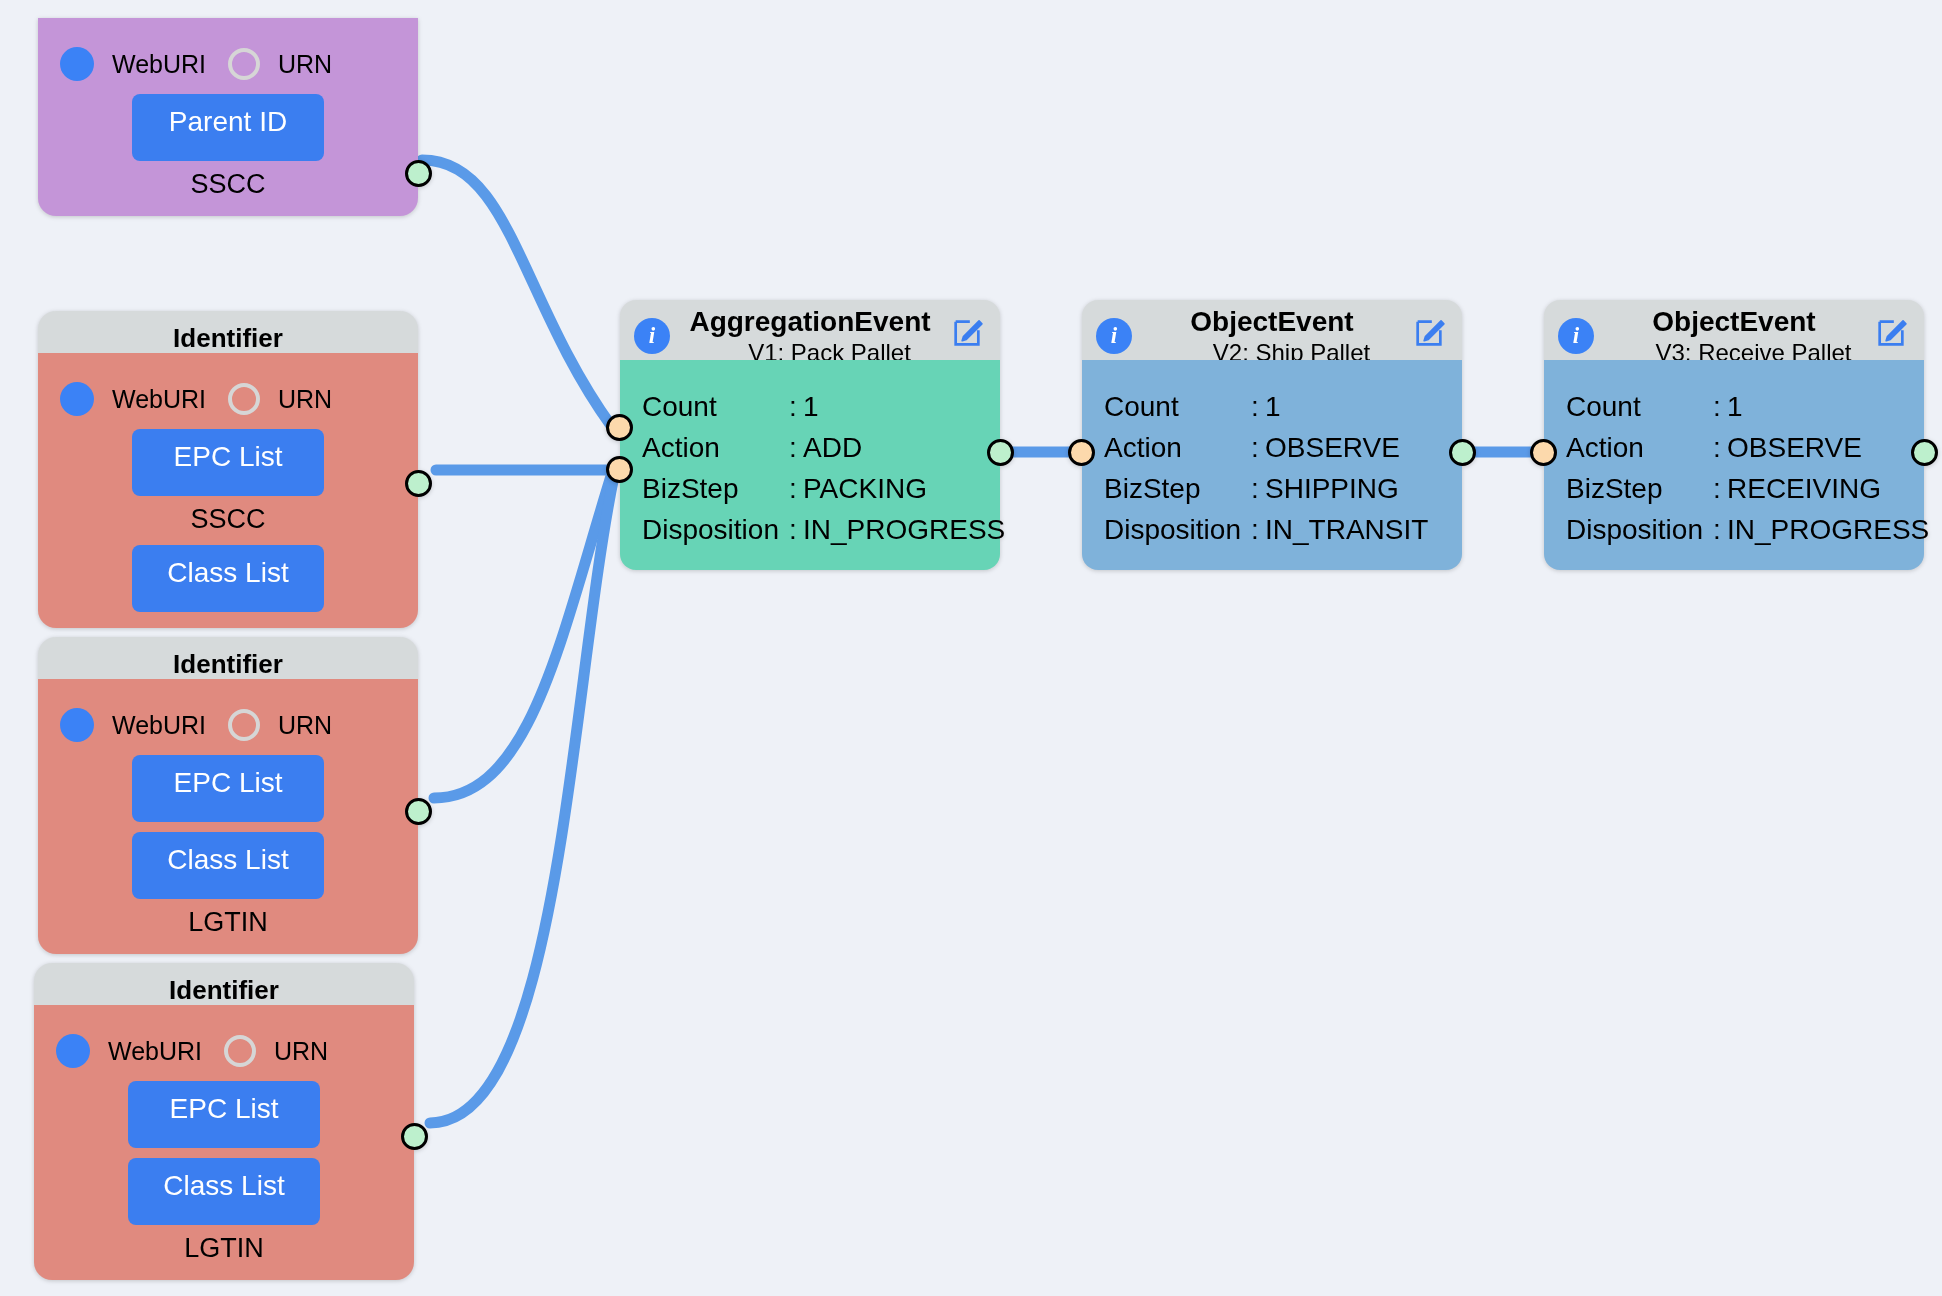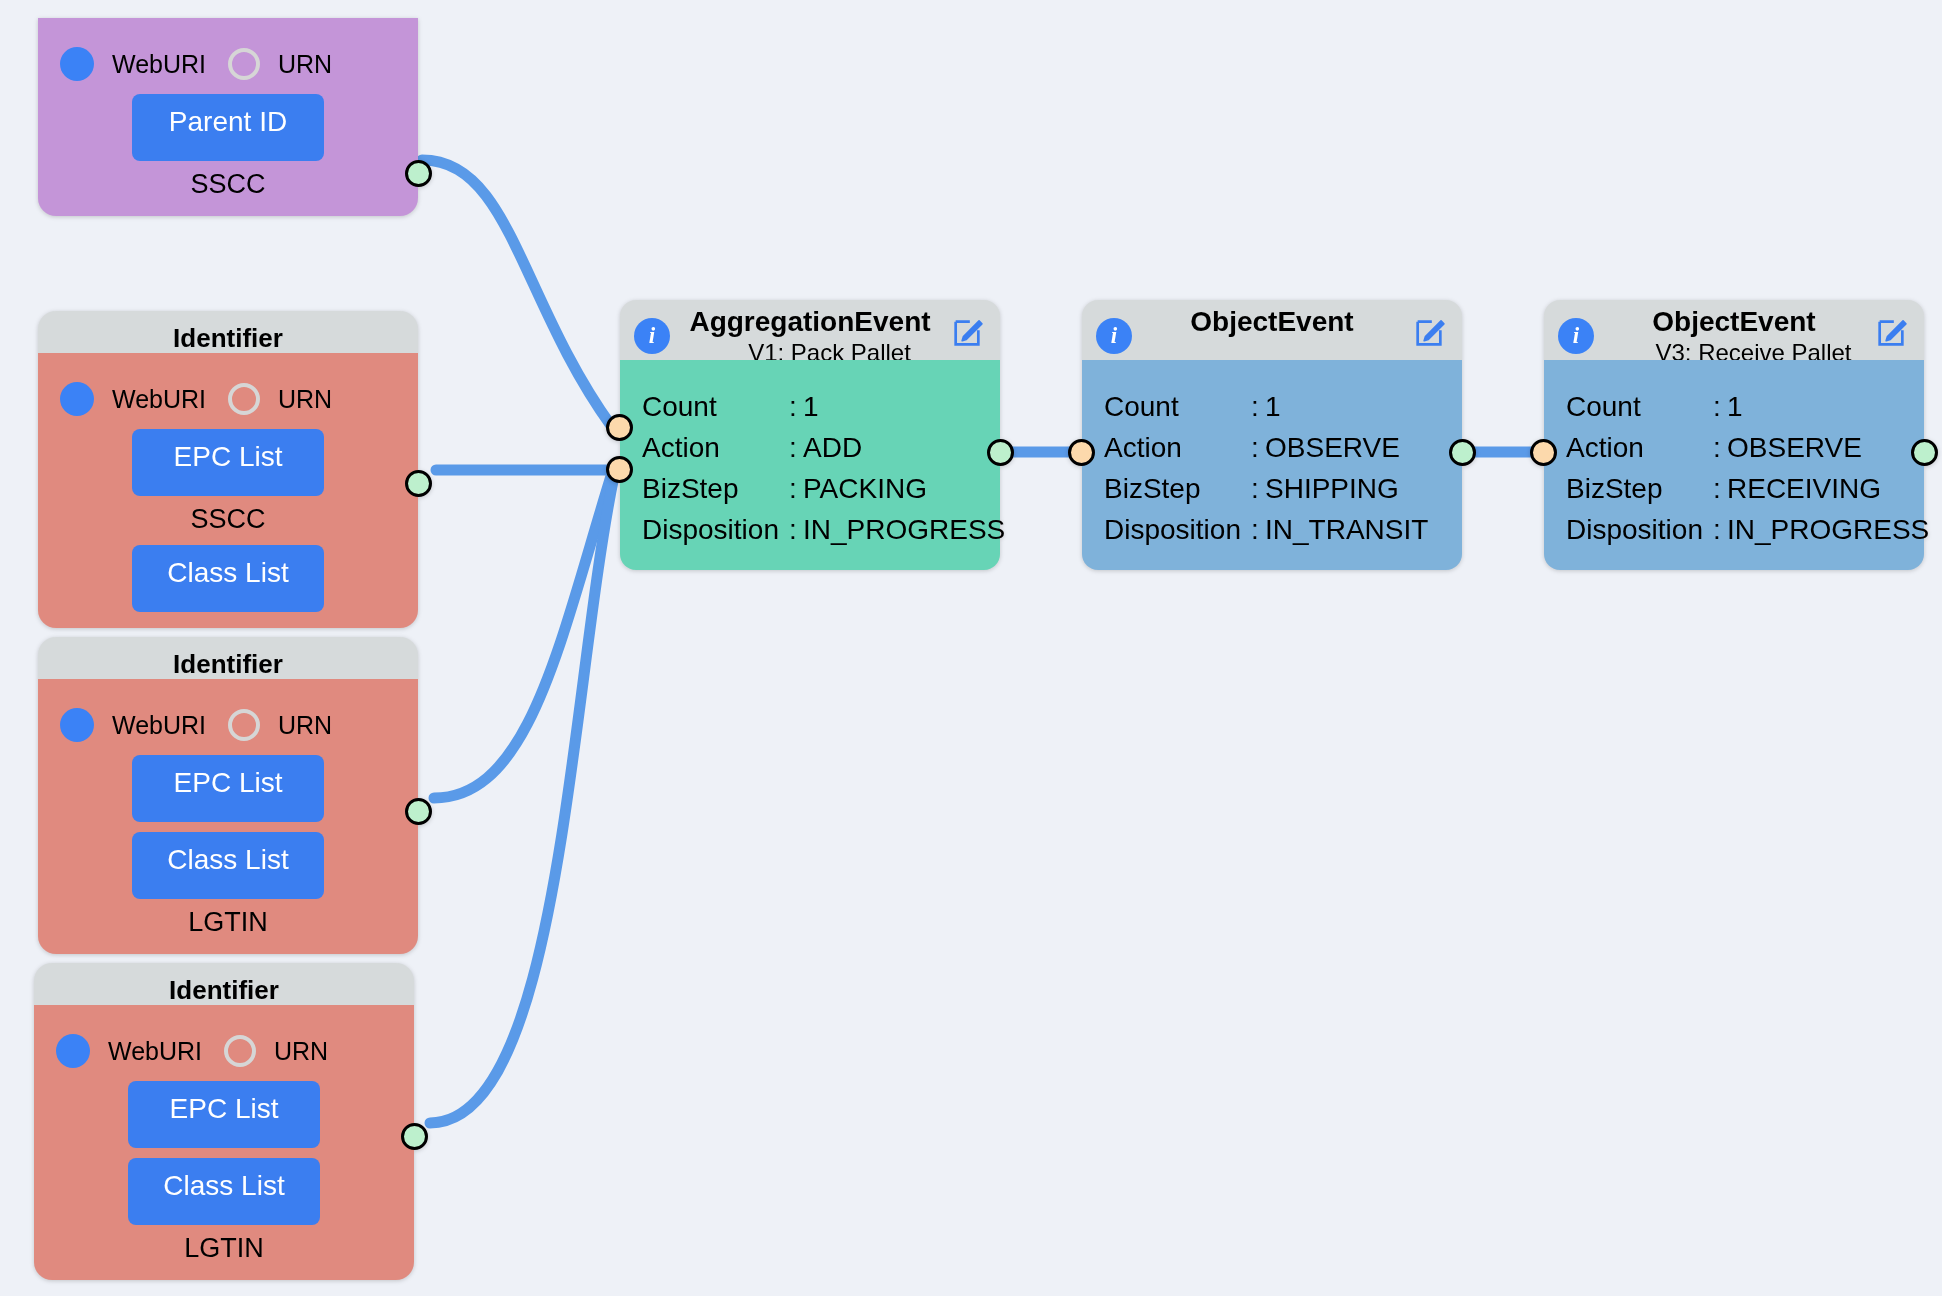--- a/index.html
+++ b/index.html
@@ -336,20 +336,21 @@
   <div class="node event object" style="left:1082px; top:300px; width:380px;">
     <div class="node-header">
       <span class="info-icon">i</span>
       <span class="edit-icon">
         <svg width="34" height="34" viewBox="0 0 24 24" fill="none" stroke="#3b7ef0" stroke-width="1.9">
           <path d="M4 4 H14 M4 4 V20 H20 V10"></path>
           <path d="M20.5 3.5 L9.5 14.5 L8.6 17.4 L11.5 16.5 L22.5 5.5 Z" fill="#3b7ef0" stroke="#3b7ef0" stroke-width="1.2" stroke-linejoin="round"></path>
         </svg>
       </span>
       <div class="ev-title">ObjectEvent</div>
+      <div class="ev-sub">V2: Ship Pallet</div>
     </div>
     <div class="node-body">
       <div class="kv">
         <span class="k">Count</span>
         <span class="sep">:</span>
         <span class="v">1</span>
       </div>
       <div class="kv">
         <span class="k">Action</span>
         <span class="sep">:</span>

